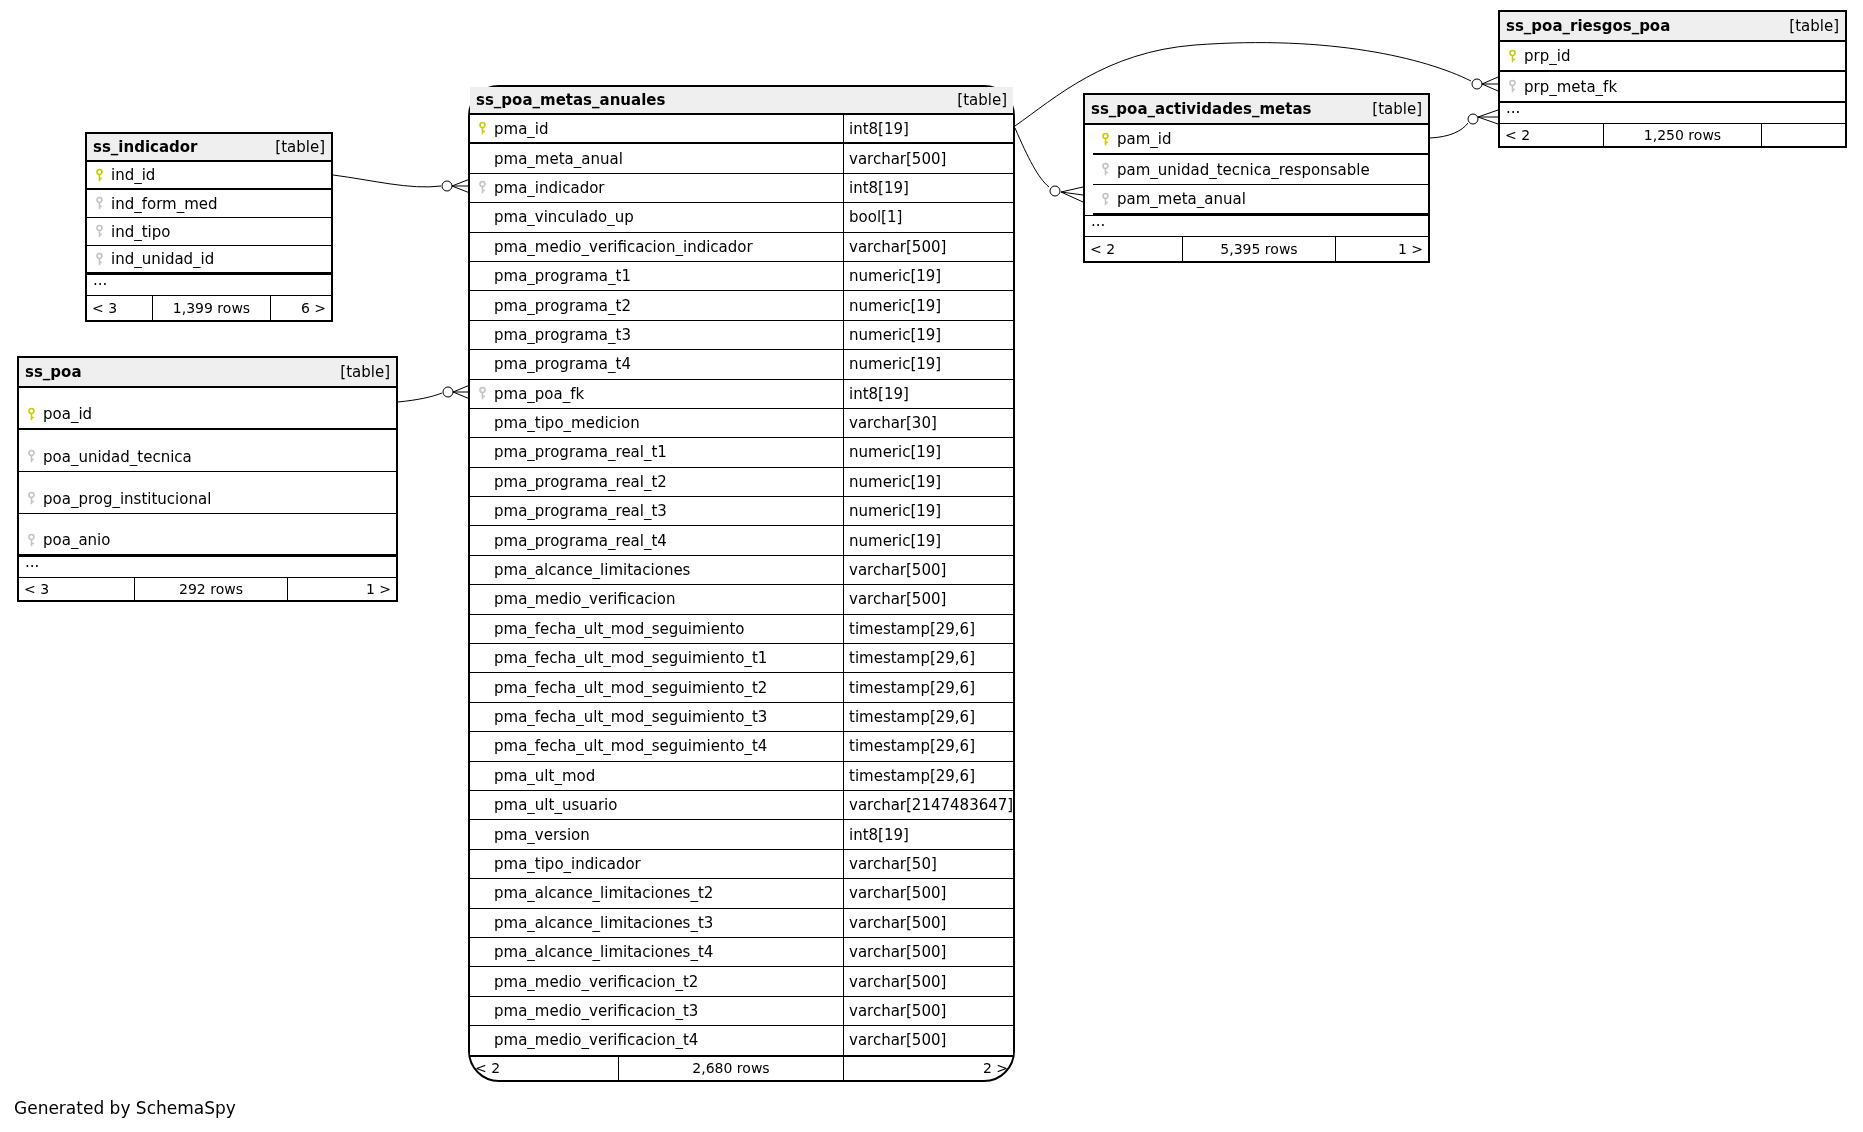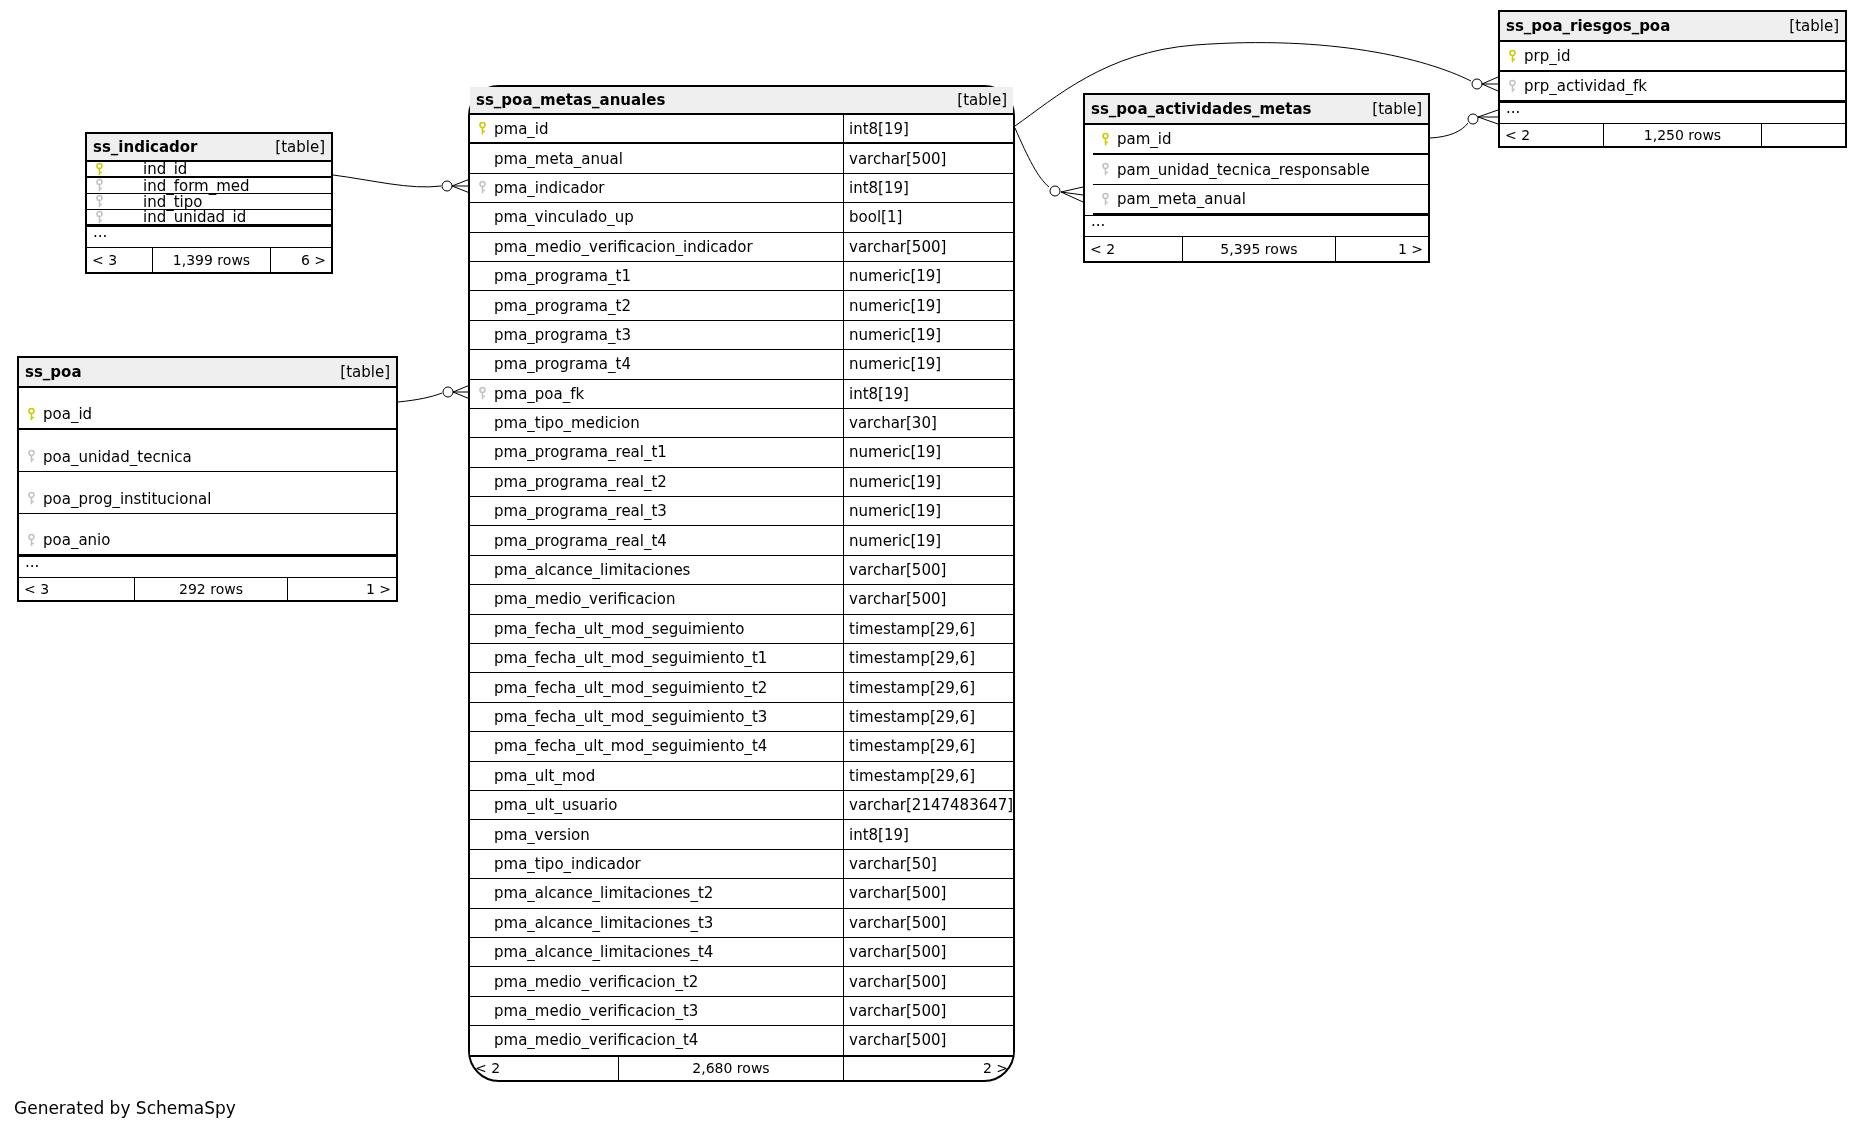--- a/index.html
+++ b/index.html
@@ -25,21 +25,21 @@
 
   .tbl-ellipsis{border-bottom:1px solid #000;border-top:1px solid #000;box-sizing:border-box;
                 font-size:15px;padding-left:6px;display:flex;align-items:flex-start;line-height:10px;}
   .tbl-footer{display:flex;align-items:stretch;box-sizing:border-box;font-size:14px;}
   .fcell{display:flex;align-items:center;box-sizing:border-box;padding:0 5px;}
   .fcell.c2{border-left:1px solid #000;justify-content:center;}
   .fcell.c3{border-left:1px solid #000;justify-content:flex-end;}
 
   
   .t0{left:85px;top:132px;width:248px;}
-  .t0 .tbl-header{height:28px;} .t0 .col-row{height:16px;gap:32px;} .t0 .tbl-ellipsis{height:22px;} .t0 .tbl-footer{height:24px;}
+  .t0 .tbl-header{height:28px;} .t0 .col-row{height:28px;} .t0 .tbl-ellipsis{height:22px;} .t0 .tbl-footer{height:24px;}
   .t1{left:17px;top:356px;width:381px;}
   .t1 .tbl-header{height:30px;} .t1 .col-row{height:30px;margin-top:12px;} .t1 .tbl-ellipsis{height:22px;} .t1 .tbl-footer{height:22px;}
   .t2{left:468px;top:85px;width:547px;border-radius:31px;}
   .t2 .tbl-header{height:28px;} .t2 .col-row{height:29.4px;} .t2 .tbl-footer{height:24px;border-top:1px solid #000;}
   .t2 .col-type{width:170px;min-width:170px;}
   .t3{left:1083px;top:93px;width:347px;}
   .t3 .tbl-header{height:30px;} .t3 .col-row{height:30px;margin-left:8px;} .t3 .tbl-ellipsis{height:22px;} .t3 .tbl-footer{height:24px;}
   .t4{left:1498px;top:10px;width:349px;}
   .t4 .tbl-header{height:30px;gap:8px;} .t4 .col-row{height:30px;} .t4 .tbl-ellipsis{height:22px;} .t4 .tbl-footer{height:22px;}
 
@@ -446,30 +446,30 @@
           <span class="key-slot">
             <svg class="key-icon" viewBox="0 0 14 16">
               <g fill="none" stroke="#cbcb00" stroke-width="1.7">
                 <circle cx="7" cy="4.2" r="2.7"></circle>
                 <path d="M7 6.9 L7 14.2 M7 11.2 L9.6 11.2"></path>
               </g>
             </svg>
           </span>
           <span class="col-name">prp_id</span>
         </div>
-        <div class="col-row pre-ellipsis">
-          <span class="key-slot">
-            <svg class="key-icon" viewBox="0 0 14 16">
-              <g fill="none" stroke="#c3c3c3" stroke-width="1.7">
-                <circle cx="7" cy="4.2" r="2.7"></circle>
-                <path d="M7 6.9 L7 14.2 M7 11.2 L9.6 11.2"></path>
-              </g>
-            </svg>
-          </span>
-          <span class="col-name">prp_actividad_fk</span>
+        <div class="col-row">
+          <span class="key-slot">
+            <svg class="key-icon" viewBox="0 0 14 16">
+              <g fill="none" stroke="#c3c3c3" stroke-width="1.7">
+                <circle cx="7" cy="4.2" r="2.7"></circle>
+                <path d="M7 6.9 L7 14.2 M7 11.2 L9.6 11.2"></path>
+              </g>
+            </svg>
+          </span>
+          <span class="col-name">prp_meta_fk</span>
         </div>
       </div>
     <div class="tbl-ellipsis">...</div>
     <div class="tbl-footer">
       <span class="fcell c1" style="width:103px">&lt; 2</span>
       <span class="fcell c2" style="width:158px">1,250 rows</span>
       <span class="fcell c3" style="flex:1"></span>
     </div>
   </div>
 

